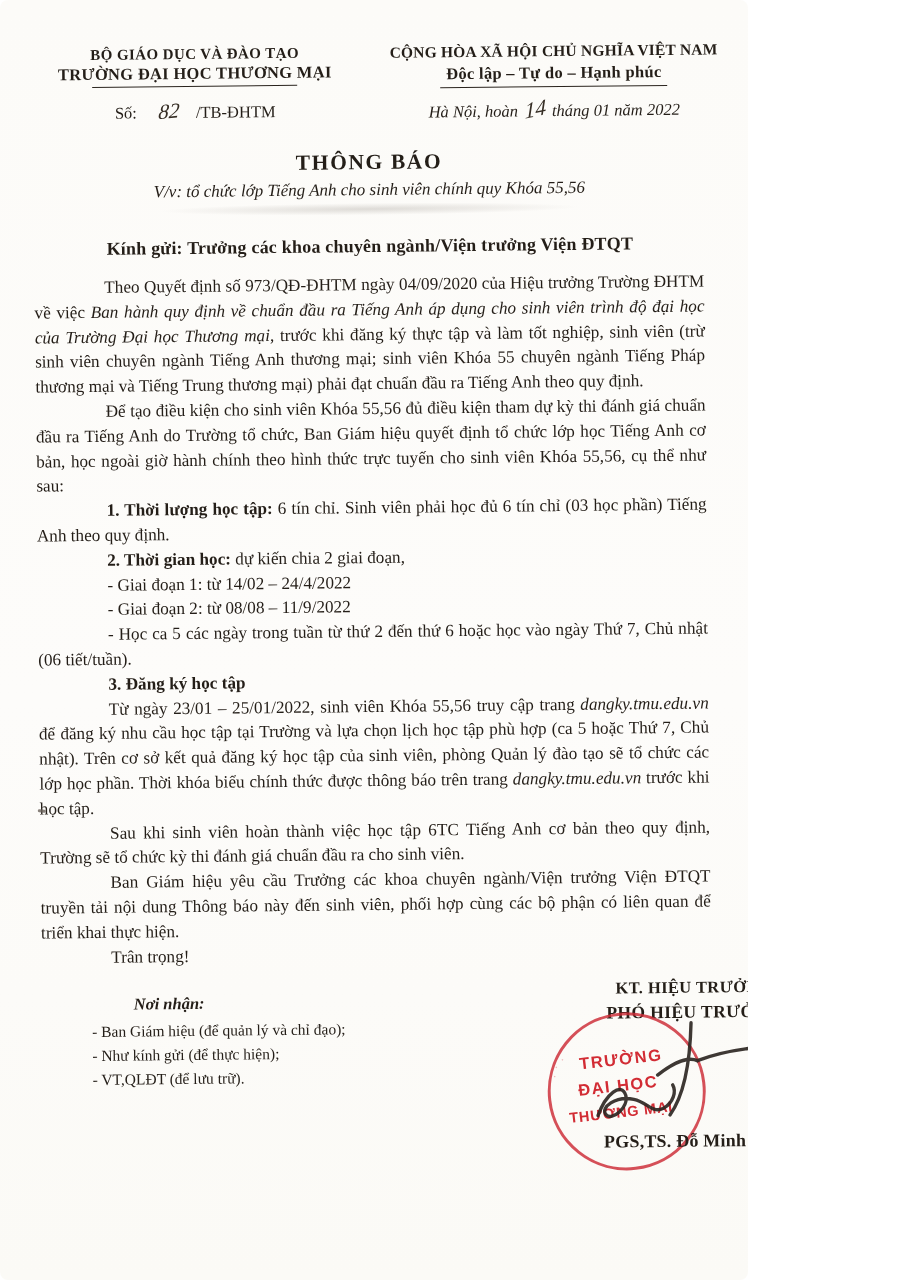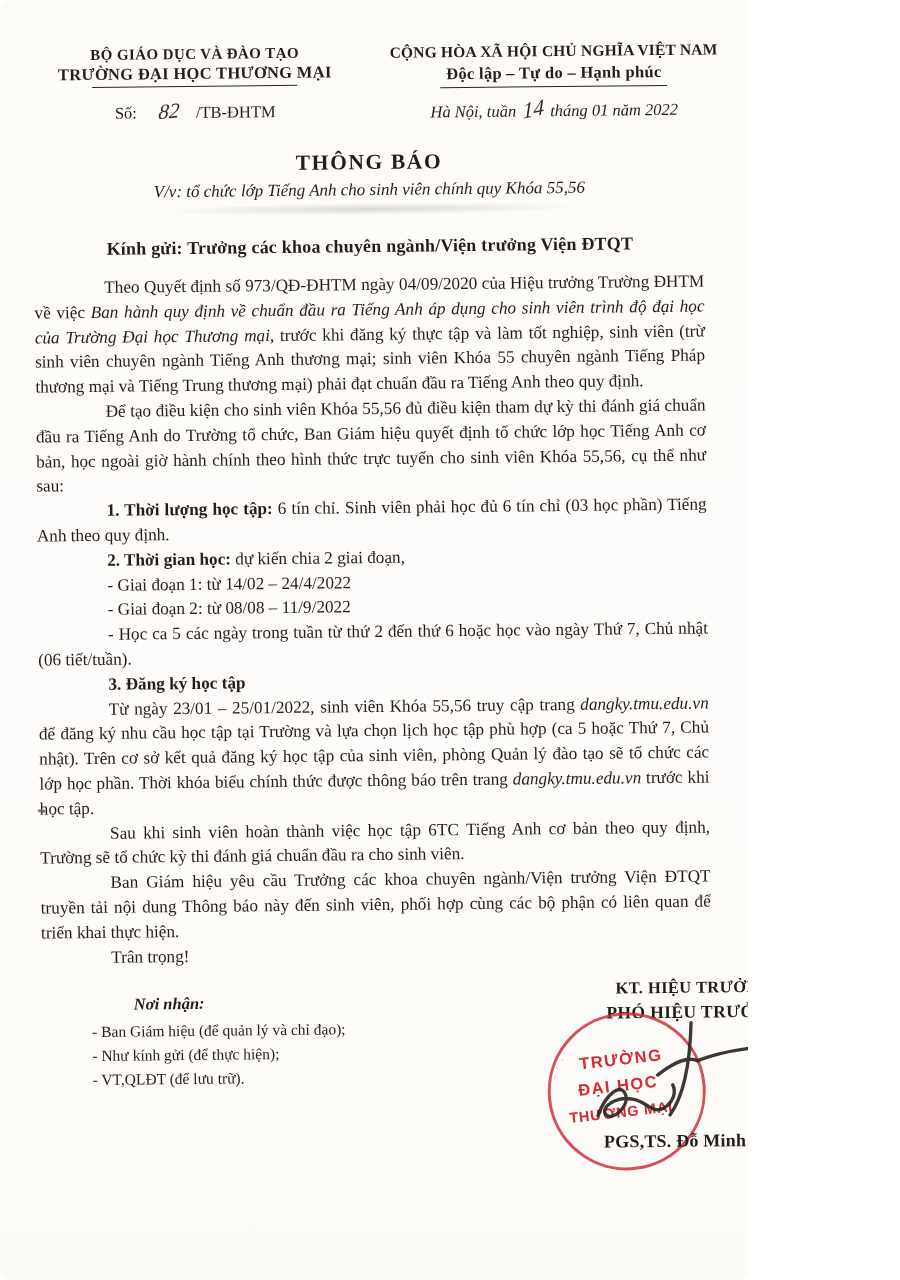--- a/index.html
+++ b/index.html
@@ -81,21 +81,21 @@
         <div class="university">TRƯỜNG ĐẠI HỌC THƯƠNG MẠI</div>
         <div class="uni-rule"></div>
         <div class="so-line">
           <span>Số:</span><span class="hand-no">82</span><span>/TB-ĐHTM</span>
         </div>
       </div>
       <div class="h-right">
         <div class="country">CỘNG HÒA XÃ HỘI CHỦ NGHĨA VIỆT NAM</div>
         <div><span class="motto">Độc lập – Tự do – Hạnh phúc</span></div>
         <div class="dateline">
-          <span>Hà Nội, tuần</span><span class="hand-day">14</span><span>tháng 01 năm 2022</span>
+          <span>Hà Nội, hoàn</span><span class="hand-day">14</span><span>tháng 01 năm 2022</span>
         </div>
       </div>
     </div>
 
     <div class="title">THÔNG BÁO</div>
     <div class="subject">V/v: tổ chức lớp Tiếng Anh cho sinh viên chính quy Khóa 55,56</div>
     <div class="smudge"></div>
     <div class="recipient">Kính gửi: Trưởng các khoa chuyên ngành/Viện trưởng Viện ĐTQT</div>
 
     <div class="body">

